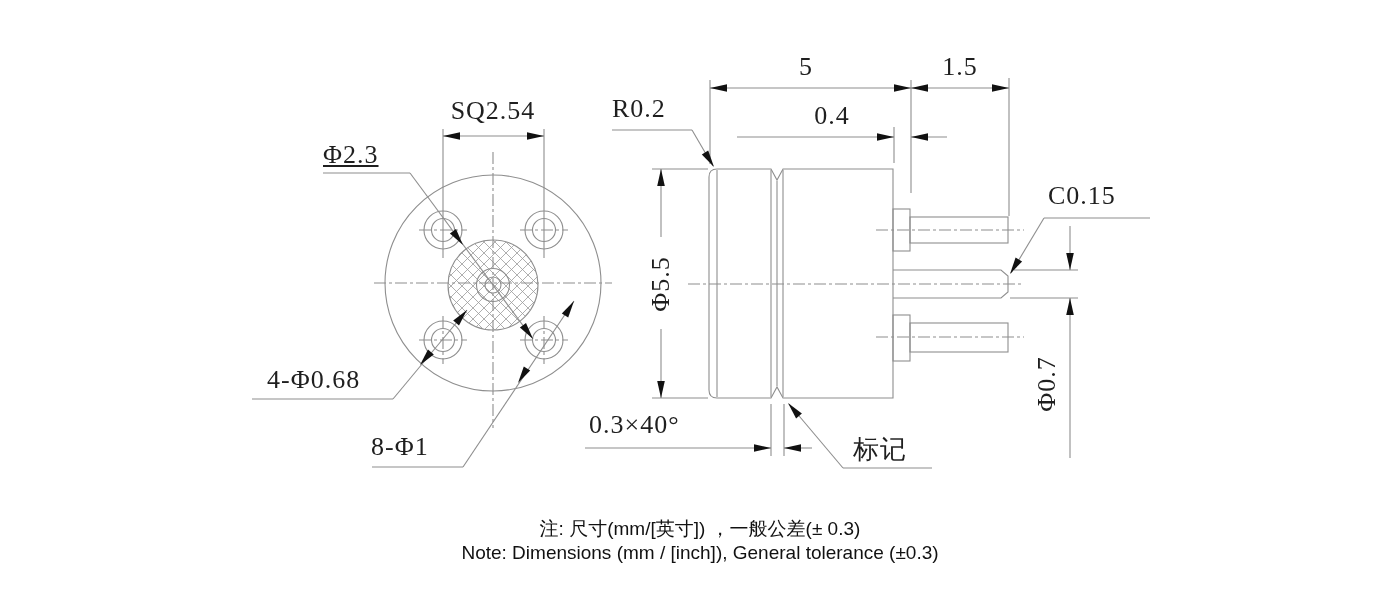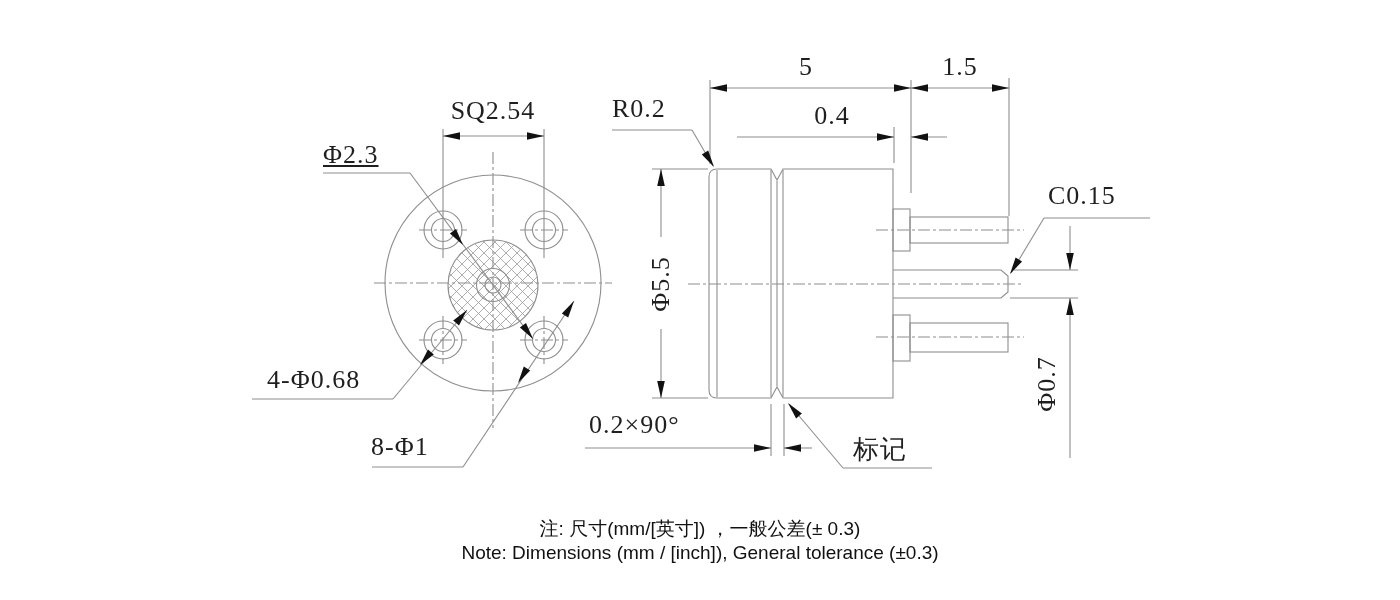--- a/index.html
+++ b/index.html
@@ -178,21 +178,21 @@
   <div class="lbl center" style="left:925px;top:53px;width:70px;">1.5</div>
 
   <div class="lbl center" style="left:800px;top:102px;width:64px;">0.4</div>
 
   <div class="lbl rot" style="left:605px;top:270px;width:112px;height:28px;">Φ5.5</div>
 
   <div class="lbl" style="left:1048px;top:175px;margin-top:7px;">C0.15</div>
 
   <div class="lbl rot" style="left:991px;top:370px;width:112px;height:28px;">Φ0.7</div>
 
-  <div class="lbl" style="left:589px;top:411px;">0.2×90°</div>
+  <div class="lbl" style="left:589px;top:411px;">0.3×40°</div>
 
   <div class="lbl" style="left:853px;top:436px;text-align:right;">标记</div>
 
   <div class="note" style="top:516px;">注: 尺寸(mm/[英寸]) ，一般公差(± 0.3)</div>
 
   <div class="note" style="top:542px;">Note: Dimensions (mm / [inch]), General tolerance (±0.3)</div>
 
 </div>
 
 </body></html>

